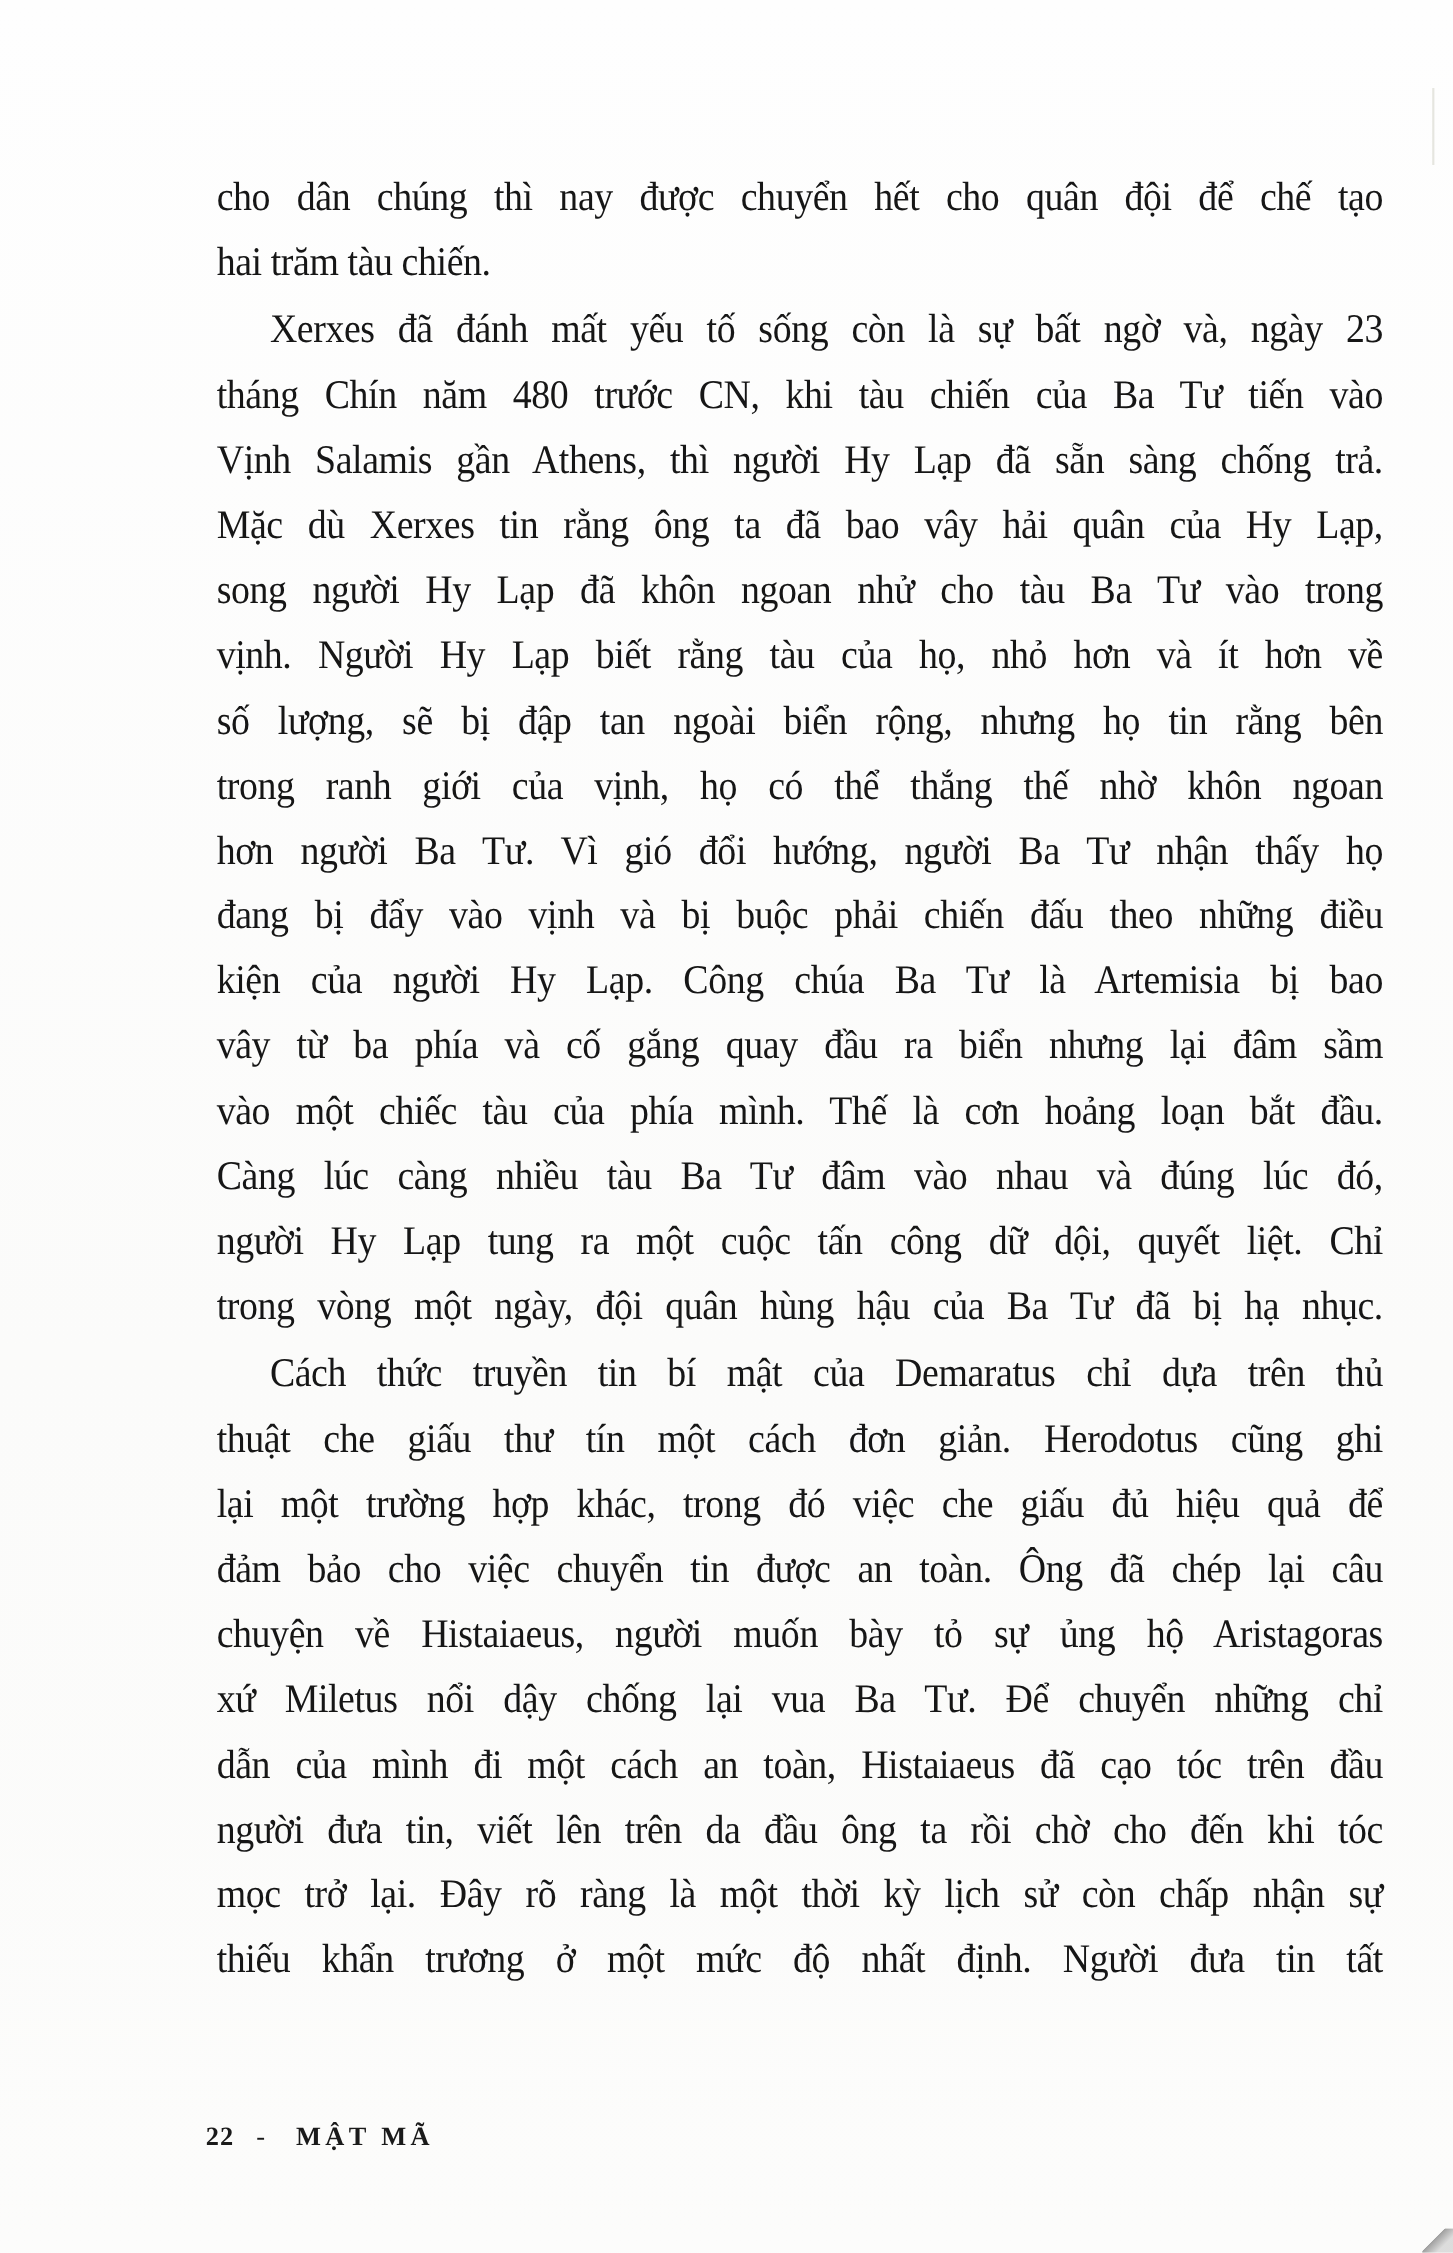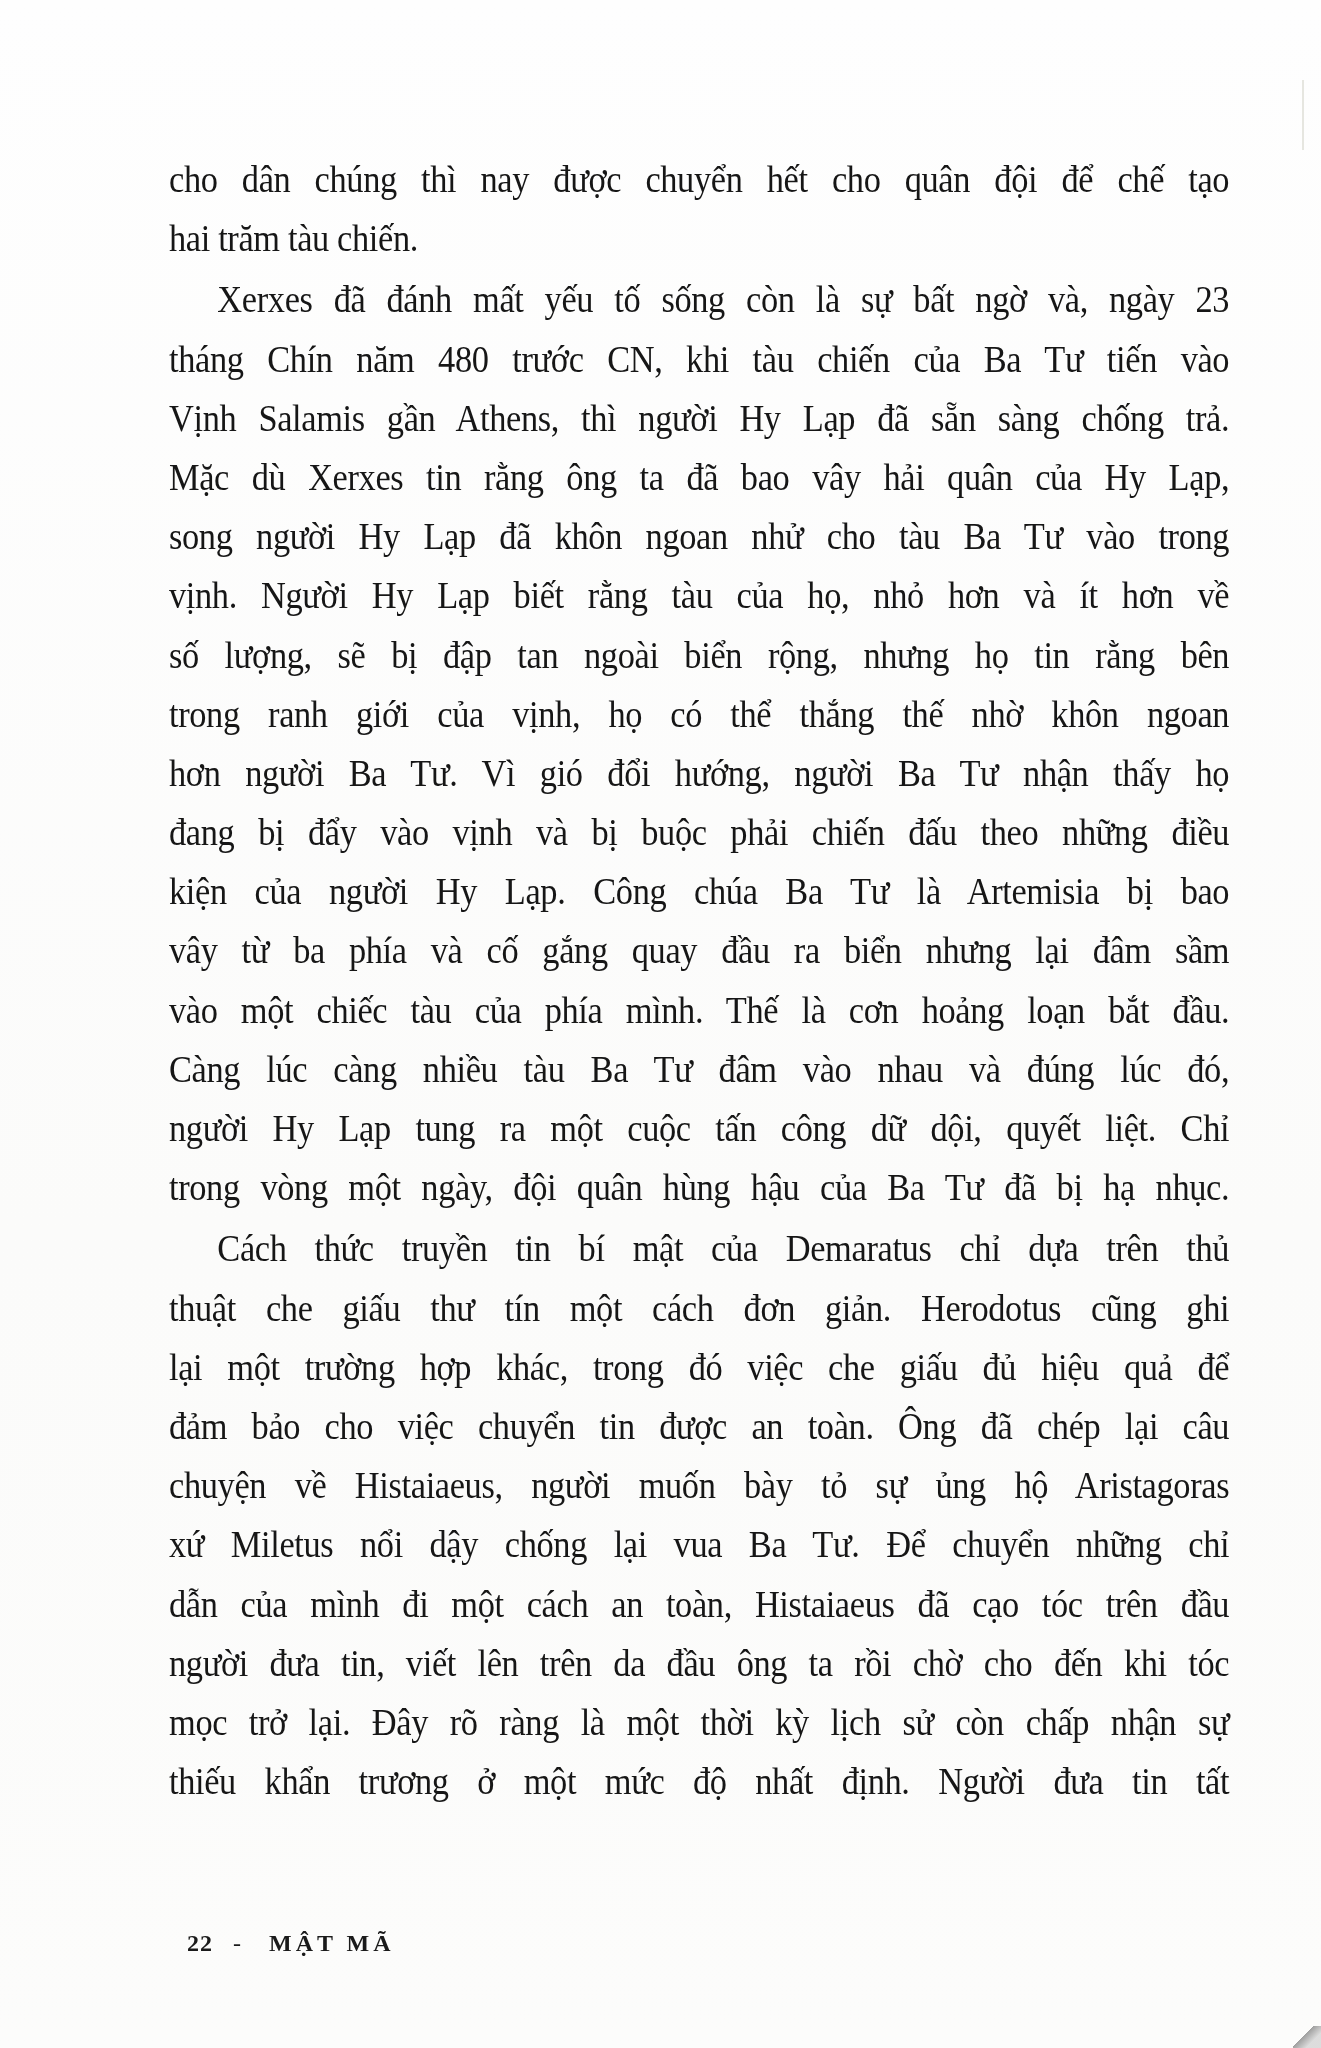--- a/index.html
+++ b/index.html
@@ -17,21 +17,21 @@
     }
     .page {
       position: absolute;
       left: 0; top: 0;
       width: 1321px;
       height: 2048px;
       background: linear-gradient(180deg, #fefefe 0%, #fbfbfa 60%, #fcfcfb 100%);
     }
     .text-block {
       position: absolute;
-      left: 169px;
+      left: 197px;
       top: 150px;
       width: 1060px;
     }
     .line {
       display: block;
       height: 59.2px;
       line-height: 59.2px;
       font-size: 37px;
       letter-spacing: -0.4px;
       text-align: justify;

